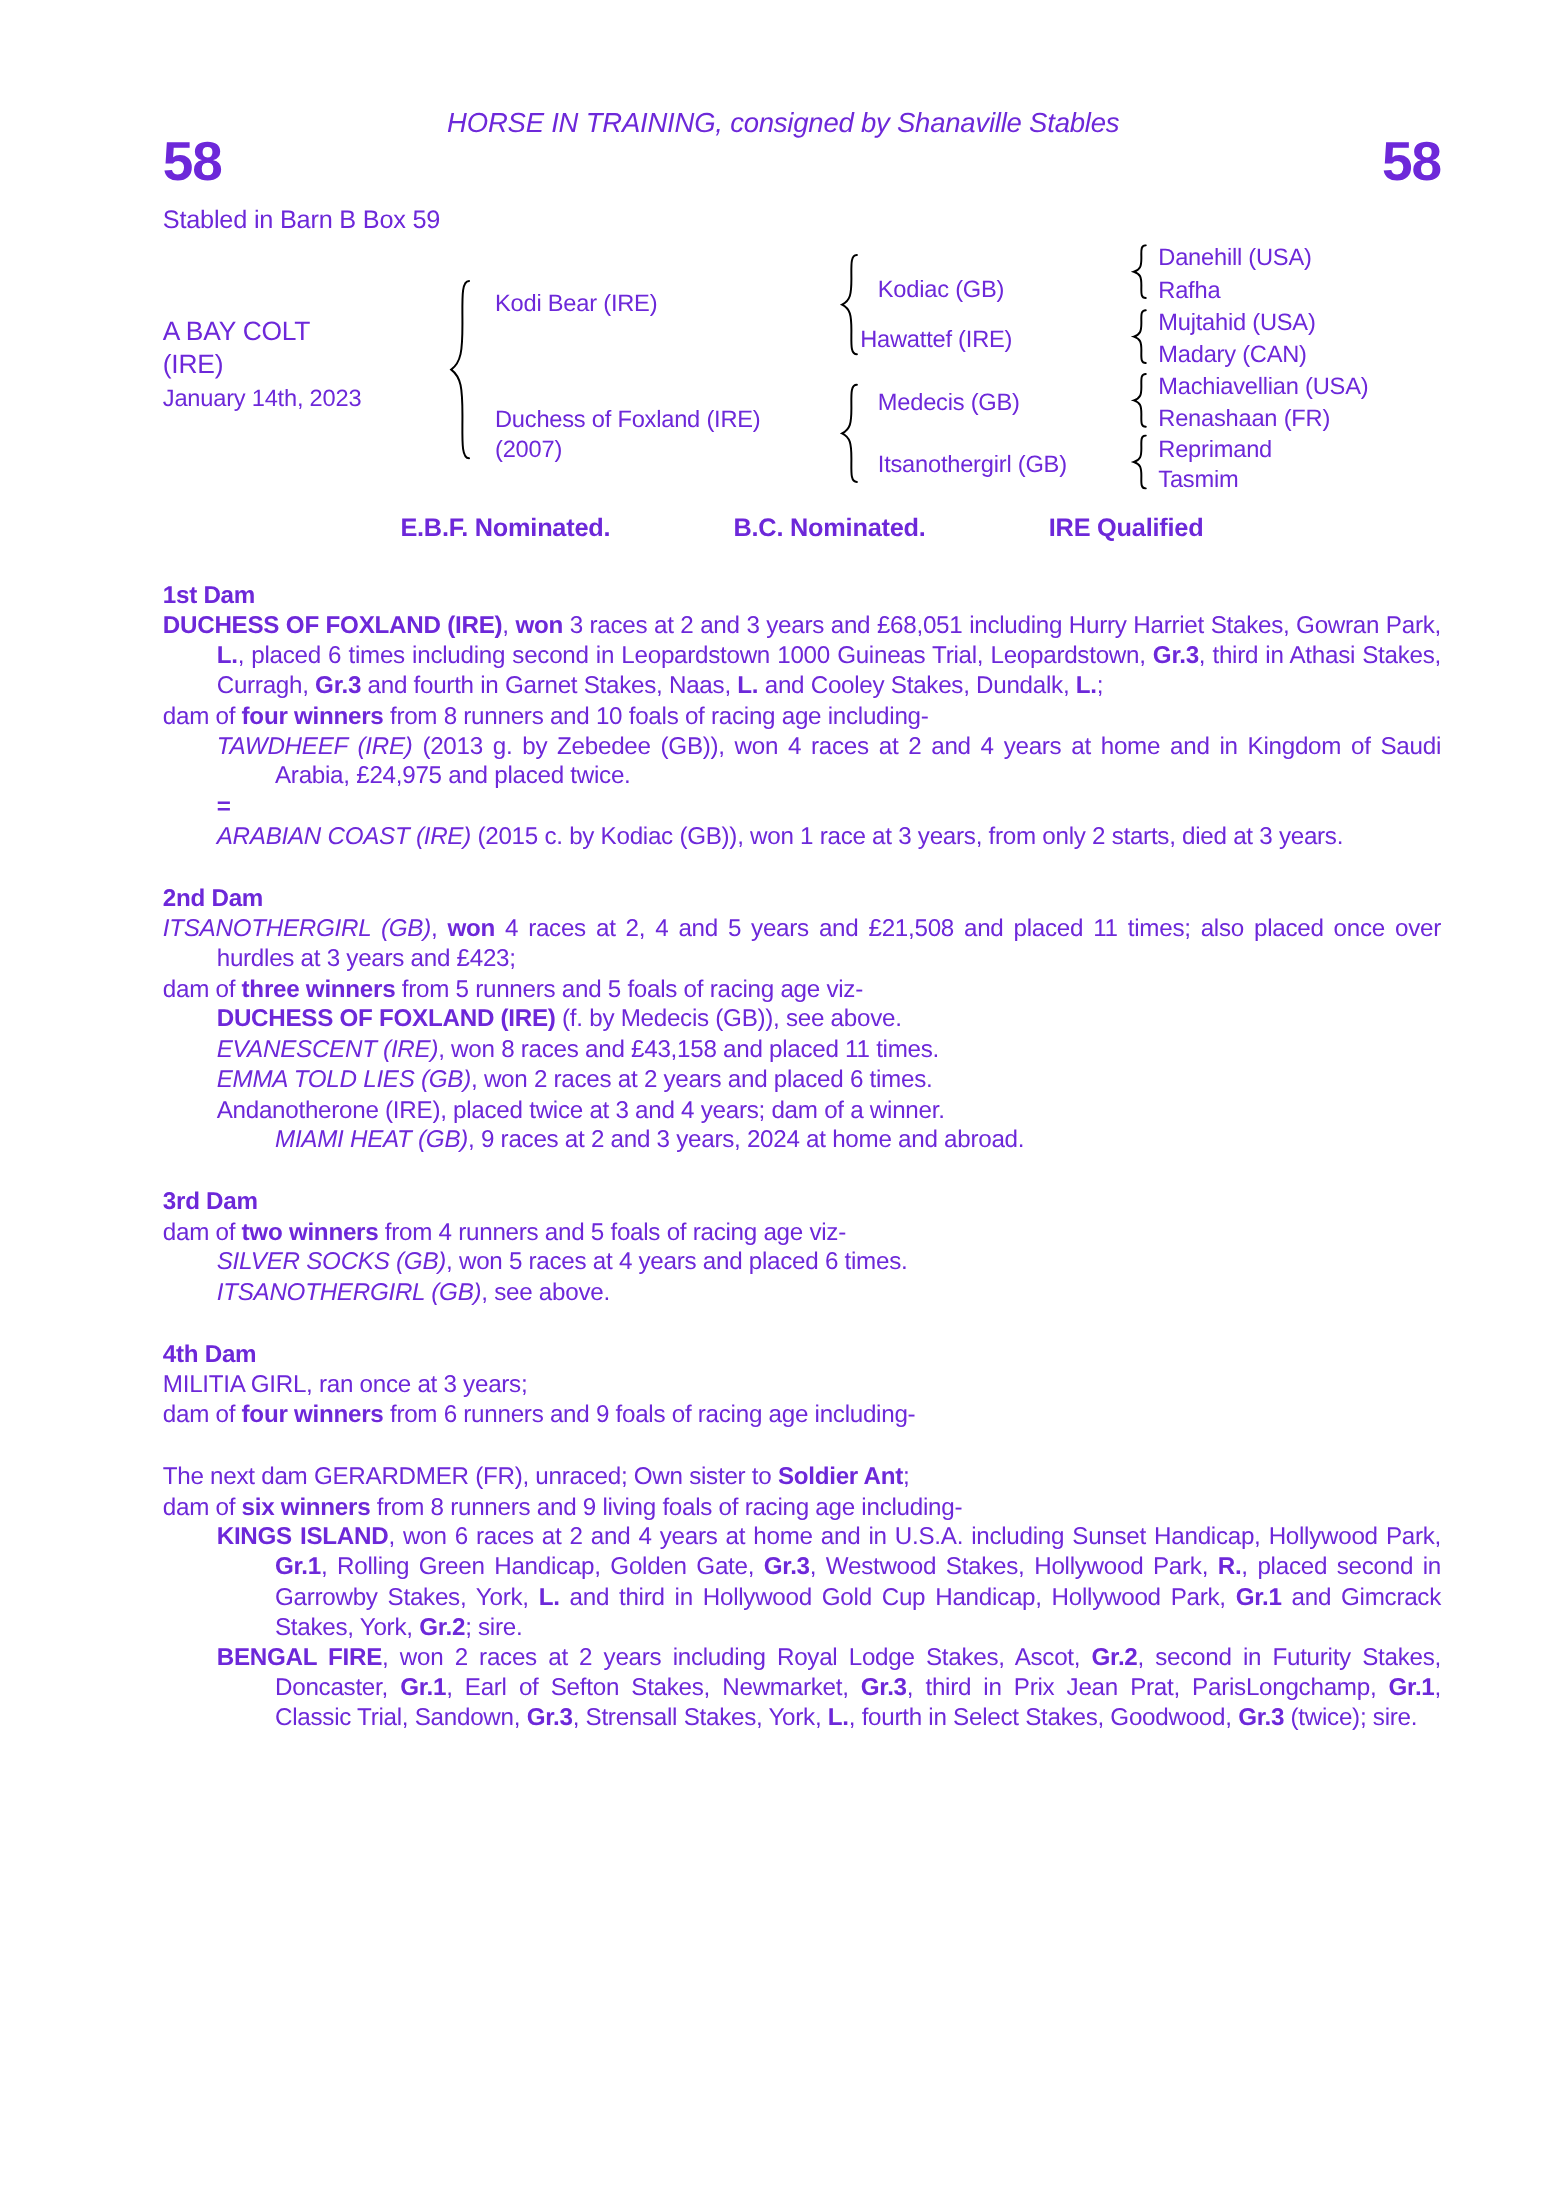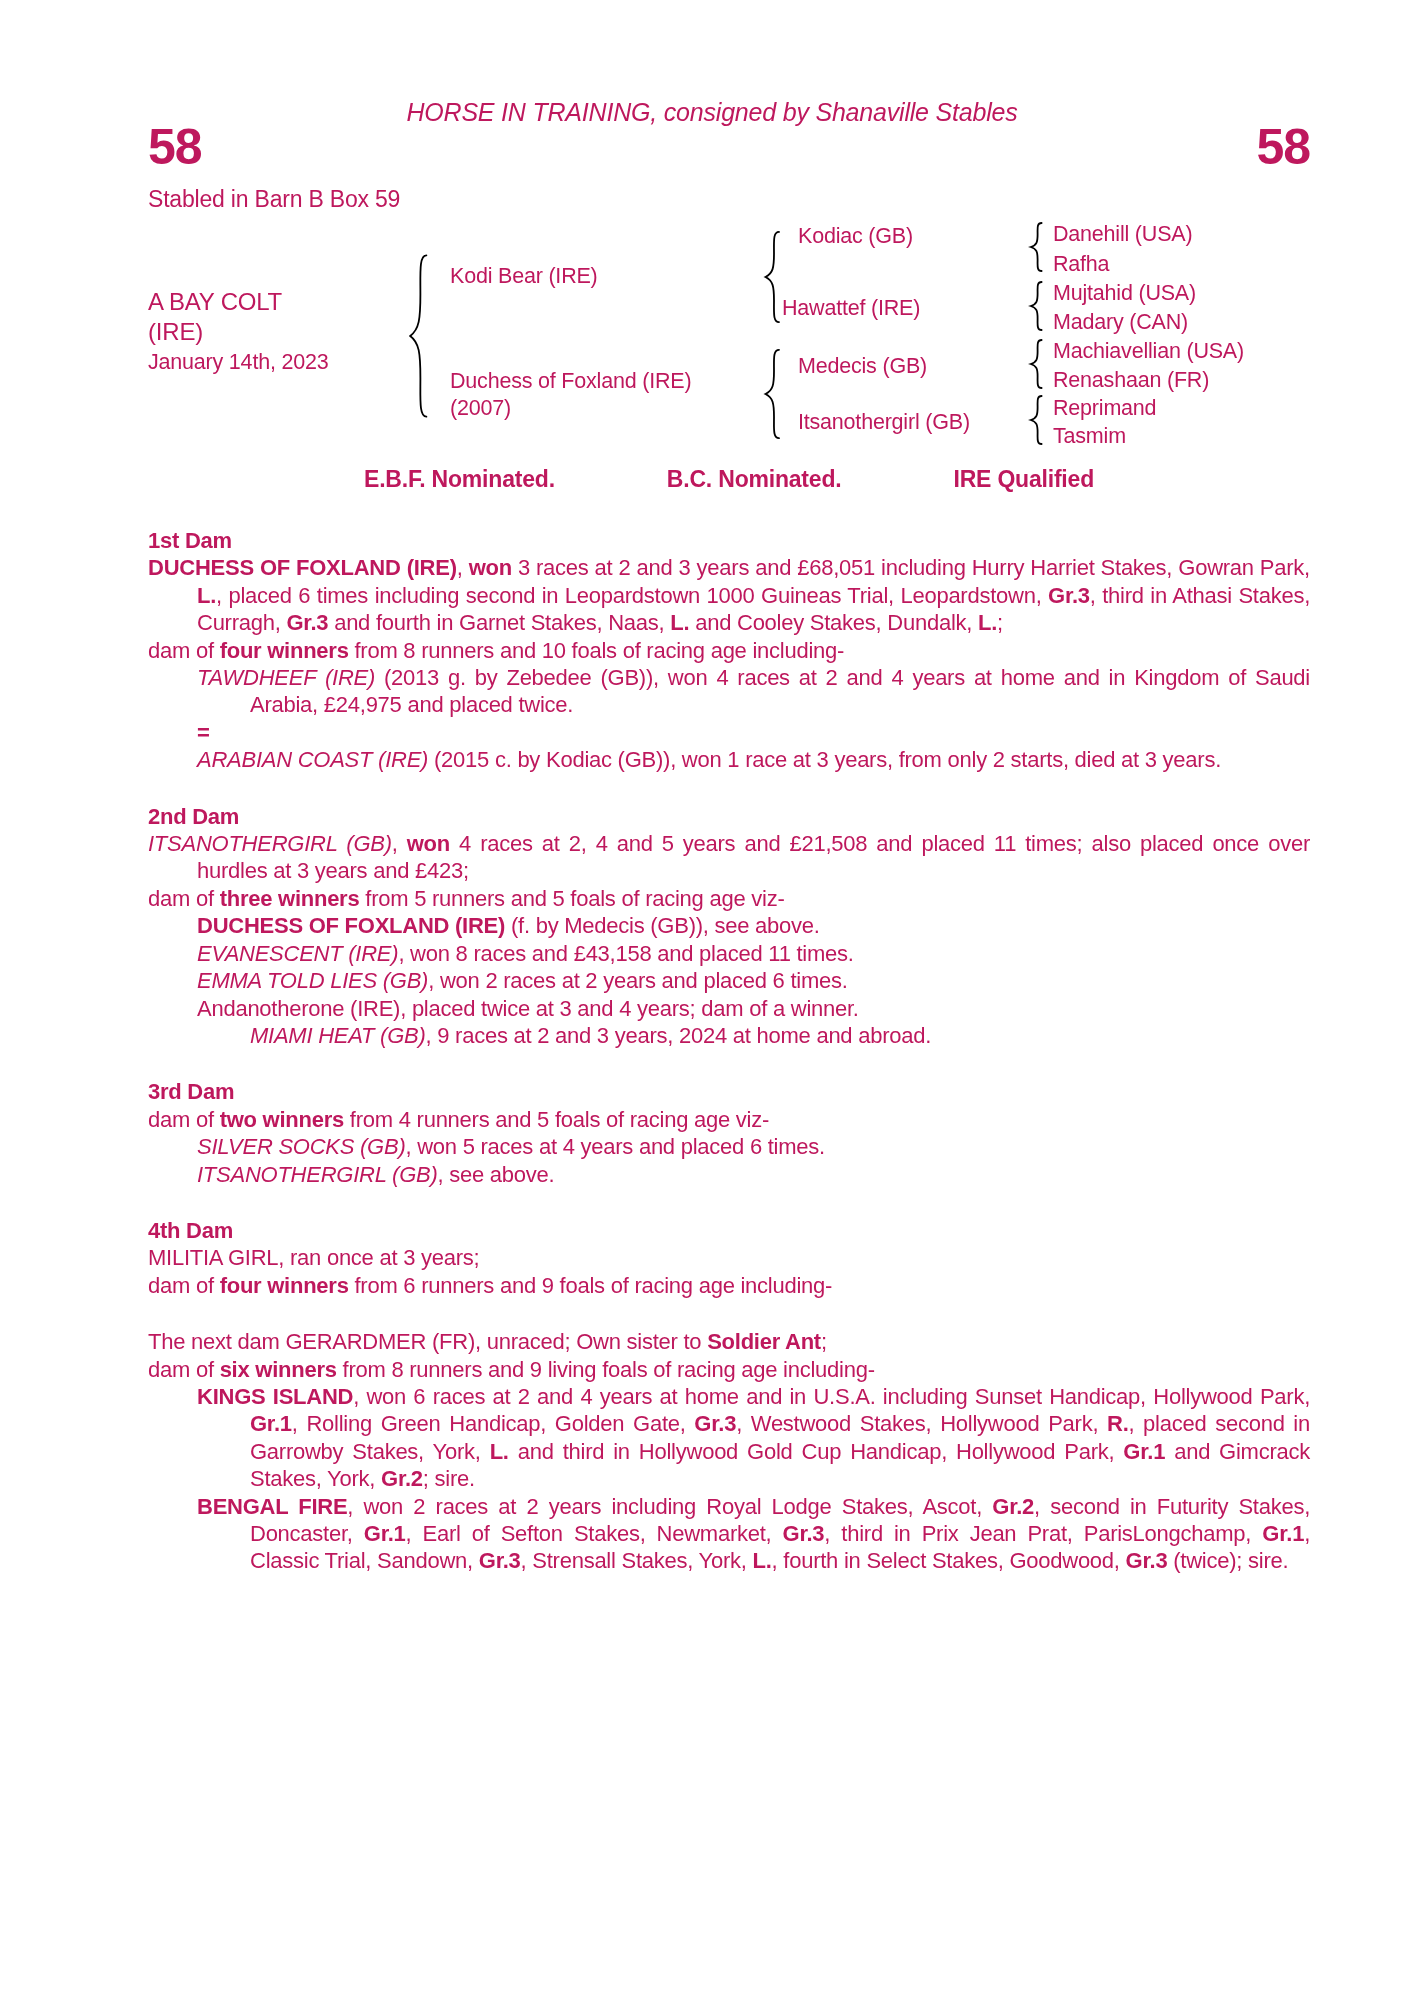--- a/index.html
+++ b/index.html
@@ -1,18 +1,18 @@
 <!DOCTYPE html>
 <html><head>
 <meta charset="utf-8">
 <style>
   html,body { margin:0; padding:0; background:#888; }
   .page {
     position:relative; width:1424px; height:2000px; margin:0 auto;
-    background:#ffffff; color:#be185d;
+    background:#ffffff; color:#6d28d9;
     font-family:"Liberation Sans", sans-serif;
     overflow:hidden;
   }
   .abs { position:absolute; }
 
   .sale-title {
     top:98px; left:0; width:100%;
     text-align:center; font-style:italic; font-size:25px; letter-spacing:-0.2px;
   }
   .lot-left  { top:118px; left:148px;  font-size:50px; font-weight:bold; letter-spacing:-1px; }
@@ -66,21 +66,21 @@
     <div class="abs ped" style="left:450px; top:264px;">Kodi Bear (IRE)</div>
     <div class="abs ped" style="left:450px; top:369px;">Duchess of Foxland (IRE)</div>
     <div class="abs ped" style="left:450px; top:396px;">(2007)</div>
 
     <svg class="brace" style="left:762px; top:230px; width:20px; height:94px;" viewBox="0 0 20 100" preserveAspectRatio="none">
         <path d="M17 2 C11 2 12 12 12 25 C12 40 11 46 3.5 50 C11 54 12 60 12 75 C12 88 11 98 17 98"></path>
       </svg>
     <svg class="brace" style="left:762px; top:348px; width:20px; height:92px;" viewBox="0 0 20 100" preserveAspectRatio="none">
         <path d="M17 2 C11 2 12 12 12 25 C12 40 11 46 3.5 50 C11 54 12 60 12 75 C12 88 11 98 17 98"></path>
       </svg>
-    <div class="abs ped" style="left:798px; top:224px;">Kodiac (GB)</div>
+    <div class="abs ped" style="left:798px; top:251px;">Kodiac (GB)</div>
     <div class="abs ped" style="left:782px; top:296px;">Hawattef (IRE)</div>
     <div class="abs ped" style="left:798px; top:354px;">Medecis (GB)</div>
     <div class="abs ped" style="left:798px; top:410px;">Itsanothergirl (GB)</div>
 
     <svg class="brace" style="left:1028px; top:222px; width:16px; height:50px;" viewBox="0 0 20 100" preserveAspectRatio="none">
         <path d="M17 2 C11 2 12 12 12 25 C12 40 11 46 3.5 50 C11 54 12 60 12 75 C12 88 11 98 17 98"></path>
       </svg>
     <svg class="brace" style="left:1028px; top:281px; width:16px; height:50px;" viewBox="0 0 20 100" preserveAspectRatio="none">
         <path d="M17 2 C11 2 12 12 12 25 C12 40 11 46 3.5 50 C11 54 12 60 12 75 C12 88 11 98 17 98"></path>
       </svg>

